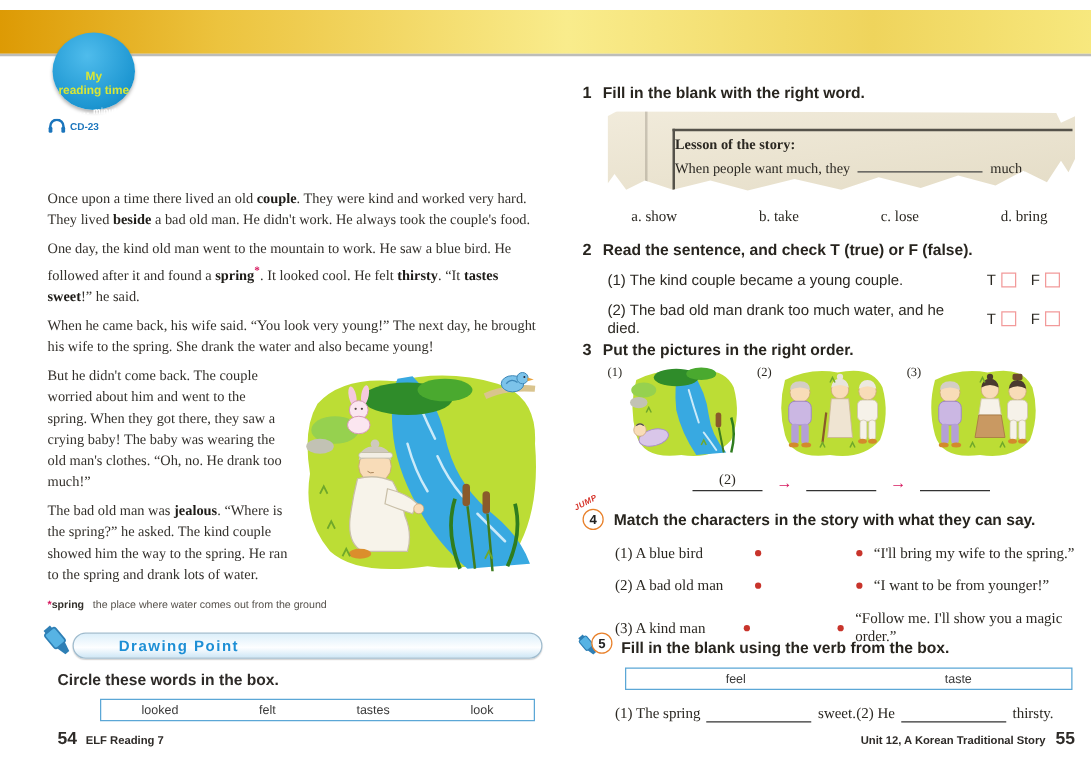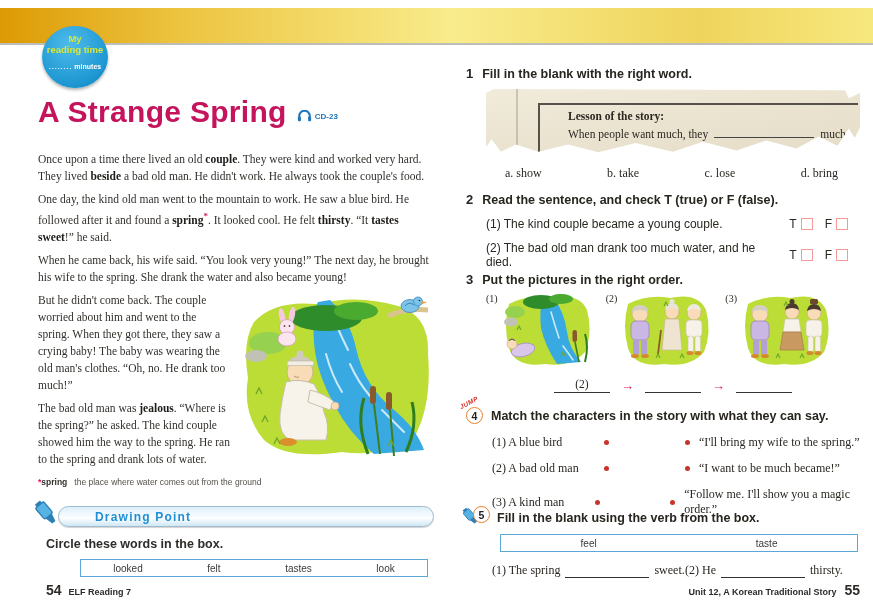--- a/index.html
+++ b/index.html
@@ -6,21 +6,21 @@
   .stage{position:relative;width:873px;height:612px;background:#ffffff;overflow:hidden;
          font-family:"Liberation Sans",sans-serif;margin:0 auto;}
 
   
   .topbar{position:absolute;top:8px;left:0;width:100%;height:35px;
           background:linear-gradient(90deg,#DD9A04 0%,#ECC33E 20%,#F9EC8C 52%,#EFD45C 80%,#F7E87E 100%);
           border-bottom:2px solid #BDBDB9;}
   .badge{position:absolute;left:42px;top:26px;width:66px;height:62px;border-radius:50%;
          background:radial-gradient(circle at 42% 30%,#4FBCEC,#1E97D2 68%,#0F7DB8);
          text-align:center;box-shadow:0 2px 3px rgba(0,0,0,.3);z-index:5;}
-  .badge .l1{padding-top:8px;font-size:9.5px;font-weight:bold;color:#D9E636;line-height:10px;}
+  .badge .l1{padding-top:8px;font-size:9.5px;font-weight:bold;color:#D9E636;line-height:10px;margin-top:23px;}
   .badge .l2{font-size:9.5px;font-weight:bold;color:#D9E636;line-height:11px;}
   .badge .l3{margin-top:8px;font-size:7px;color:#fff;font-weight:bold;}
   .badge .dots{letter-spacing:1px;}
 
   
   .title-row{position:absolute;left:38px;top:95px;display:flex;align-items:flex-end;gap:10px;}
   .title{margin:0;font-size:30px;font-weight:bold;color:#C4145C;letter-spacing:.3px;}
   .cd{display:flex;align-items:center;gap:3px;padding-bottom:7px;}
   .cd-label{font-size:8px;font-weight:bold;color:#1B75BC;}
 
@@ -55,21 +55,21 @@
   .ex-head{display:flex;gap:9px;align-items:baseline;}
   .ex-num{font-size:13px;font-weight:bold;color:#28251F;}
   .ex-ins{font-size:12.5px;font-weight:bold;color:#28251F;}
 
   #ex1{top:66px;}
   .paper{position:relative;margin:8px 0 0 20px;width:374px;height:66px;
          background:linear-gradient(172deg,#F1EBDB,#E4DCC6);
          clip-path:polygon(0% 6%,2% 0%,96% 2%,97% 14%,100% 6%,100% 58%,98.6% 74%,97% 60%,94% 86%,89% 72%,83% 90%,75% 78%,67% 93%,58% 80%,50% 95%,40% 82%,30% 96%,22% 84%,14% 95%,8% 84%,4% 95%,1.5% 76%,0% 88%);}
   .paper-edge{position:absolute;left:30px;top:0;bottom:0;width:2px;background:rgba(90,85,70,.25);}
   .lesson{position:absolute;left:52px;top:14px;right:2px;height:46px;
-          border-top:2px solid #55524A;border-left:2px solid #55524A;padding:5px 0 0 28px;
+          border-top:2px solid #55524A;border-left:2px solid #55524A;padding:5px 0 0 0;
           font-family:"Liberation Serif",serif;color:#2B2822;}
   .lesson-title{font-size:11.5px;font-weight:bold;}
   .lesson-line{font-size:11.5px;margin-top:5px;}
   .blank{display:inline-block;border-bottom:1px solid #444;height:10px;}
   .lesson-line .blank{width:100px;margin:0 6px;}
   .options{display:flex;justify-content:space-between;margin:11px 32px 0 39px;
            font-family:"Liberation Serif",serif;font-size:12px;color:#2B2822;text-align:center;}
 
   #ex2{top:192px;}
   .tf-row{display:flex;align-items:center;margin:10px 0 0 20px;width:362px;
@@ -128,21 +128,20 @@
   <div class="badge">
     <div class="l1">My</div>
     <div class="l2">reading time</div>
     <div class="l3">
       <span class="dots">........</span>
       <span>minutes</span>
     </div>
   </div>
 
   <div class="title-row">
-    <h1 class="title">A Strange Spring</h1>
     <span class="cd">
       <svg viewBox="0 0 20 16" width="15" height="12">
         <path d="M3,13 L3,8 A7,7 0 0 1 17,8 L17,13" fill="none" stroke="#1B75BC" stroke-width="2.6"></path>
         <rect x="1.2" y="8.5" width="4" height="6.5" rx="1.5" fill="#1B75BC"></rect>
         <rect x="14.8" y="8.5" width="4" height="6.5" rx="1.5" fill="#1B75BC"></rect>
       </svg>
       <span class="cd-label">CD-23</span>
     </span>
   </div>
 
@@ -376,21 +375,21 @@
         <span class="dot"></span>
         <span class="m-spacer"></span>
         <span class="dot"></span>
         <span class="m-right">“I'll bring my wife to the spring.”</span>
       </div>
       <div class="match-row">
         <span class="m-left">(2) A bad old man</span>
         <span class="dot"></span>
         <span class="m-spacer"></span>
         <span class="dot"></span>
-        <span class="m-right">“I want to be much became!”</span>
+        <span class="m-right">“I want to be from younger!”</span>
       </div>
       <div class="match-row">
         <span class="m-left">(3) A kind man</span>
         <span class="dot"></span>
         <span class="m-spacer"></span>
         <span class="dot"></span>
         <span class="m-right">“Follow me. I'll show you a magic order.”</span>
       </div>
     </div>
 

